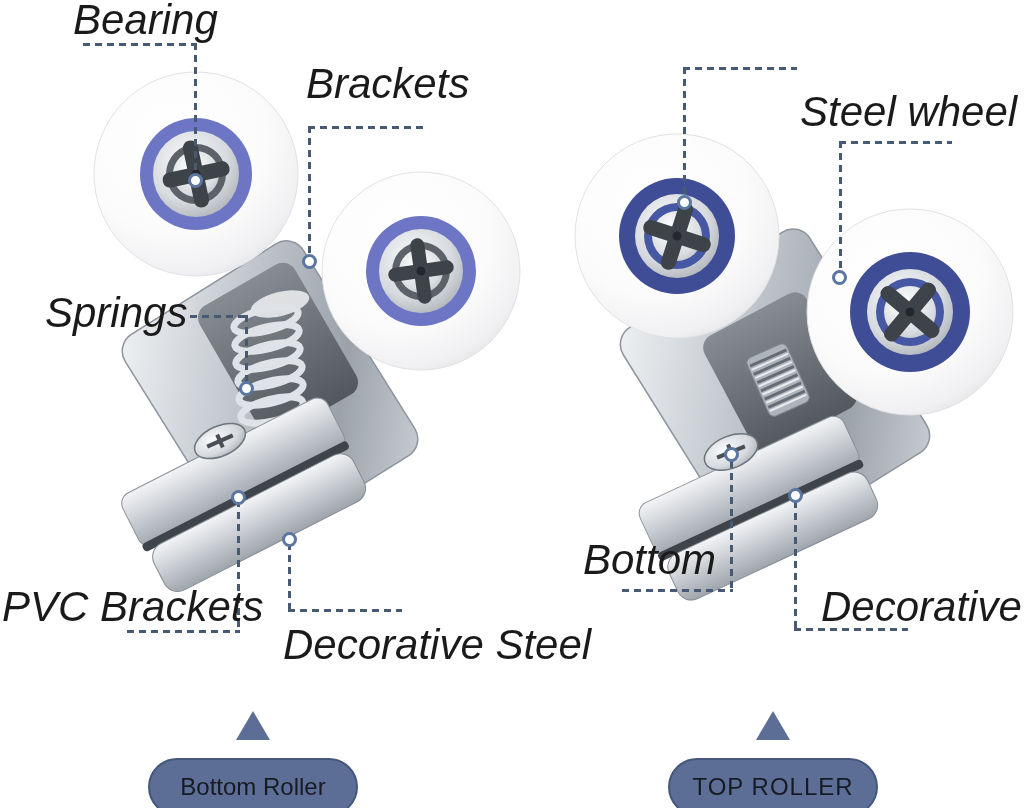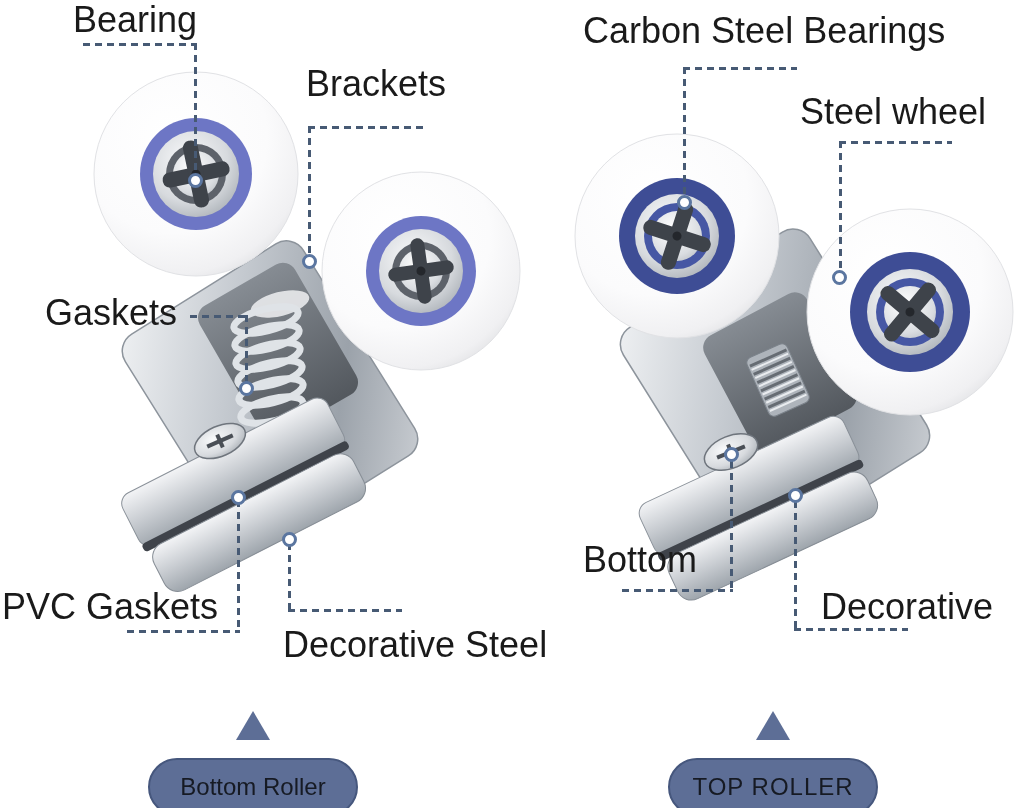--- a/index.html
+++ b/index.html
@@ -14,22 +14,22 @@
     --wheel-ring-top:#3e4d95;
   }
   html,body{margin:0;padding:0;}
   body{background:#888;font-family:"Liberation Sans","DejaVu Sans",sans-serif;}
   #canvas{
     position:relative;width:1024px;height:808px;margin:0 auto;
     background:var(--background);overflow:hidden;
   }
   .art{position:absolute;left:0;top:0;}
   .part-label{
-    position:absolute;font-size:36px;line-height:40px;color:var(--label-text);
-    white-space:nowrap;letter-spacing:0px;
+    position:absolute;font-size:42px;line-height:40px;color:var(--label-text);
+    white-space:nowrap;letter-spacing:0px;font-style:italic;
   }
   .h-dash{
     position:absolute;height:3px;
     background:repeating-linear-gradient(90deg,var(--connector-line) 0 7px,transparent 7px 12px);
   }
   .v-dash{
     position:absolute;width:3px;
     background:repeating-linear-gradient(180deg,var(--connector-line) 0 7px,transparent 7px 12px);
   }
   .dot{
@@ -224,24 +224,23 @@
   <div class="dot" style="left:239px;top:381px"></div>
   <div class="dot" style="left:231px;top:490px"></div>
   <div class="dot" style="left:282px;top:532px"></div>
   <div class="dot" style="left:677px;top:195px"></div>
   <div class="dot" style="left:832px;top:270px"></div>
   <div class="dot" style="left:724px;top:447px"></div>
   <div class="dot" style="left:788px;top:488px"></div>
 
   <div class="part-label" style="left:73px;top:0px">Bearing</div>
   <div class="part-label" style="left:306px;top:64px">Brackets</div>
-  <div class="part-label" style="left:45px;top:293px">Gaskets</div>
-  <div class="part-label" style="left:2px;top:587px">PVC Gaskets</div>
+  <div class="part-label" style="left:45px;top:293px">Springs</div>
+  <div class="part-label" style="left:2px;top:587px">PVC Brackets</div>
   <div class="part-label" style="left:283px;top:625px">Decorative Steel</div>
-  <div class="part-label" style="left:583px;top:11px">Carbon Steel Bearings</div>
   <div class="part-label" style="left:800px;top:92px">Steel wheel</div>
   <div class="part-label" style="left:583px;top:540px">Bottom</div>
   <div class="part-label" style="left:821px;top:587px">Decorative</div>
 
   <div class="tri" style="left:236px;top:711px"></div>
   <div class="badge" style="left:148px;top:745px">Bottom Roller</div>
 
   <div class="tri" style="left:756px;top:711px"></div>
   <div class="badge" style="left:668px;top:745px;letter-spacing:1px">TOP ROLLER</div>
 

